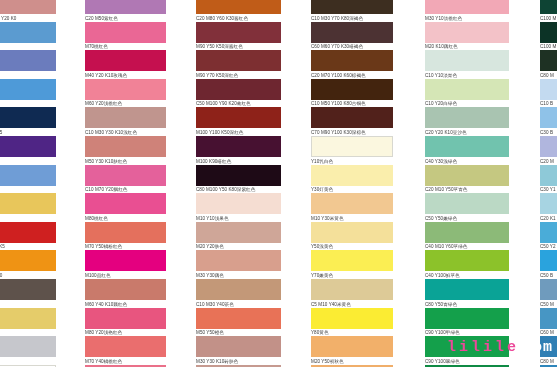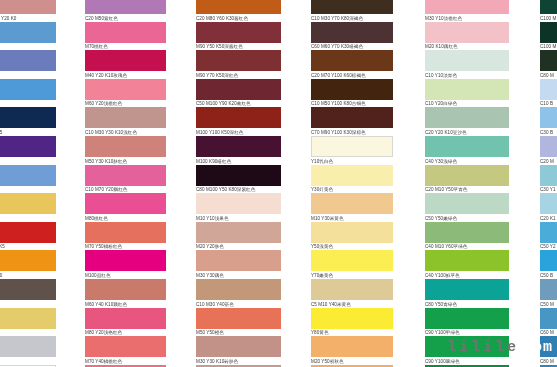--- a/index.html
+++ b/index.html
@@ -402,14 +402,14 @@
       <div class="cell" style="top: 336.2px;">
         <span class="sw" title="C80 M" style="background: rgb(47, 127, 180);"></span>
         <span class="lbl">C80 M</span>
       </div>
       <div class="cell" style="top: 364.8px;">
         <span class="sw" title="C30 Y6" style="background: rgb(47, 134, 187);"></span>
       </div>
     </div>
   </div>
 
-<div id="watermark-green" style="color: #737373;">lilile</div>
+<div id="watermark-green" style="color: #ec4899;">lilile</div>
 <div id="watermark-blue" style="color: rgb(255, 255, 255);">om</div>
 
 </body></html>

